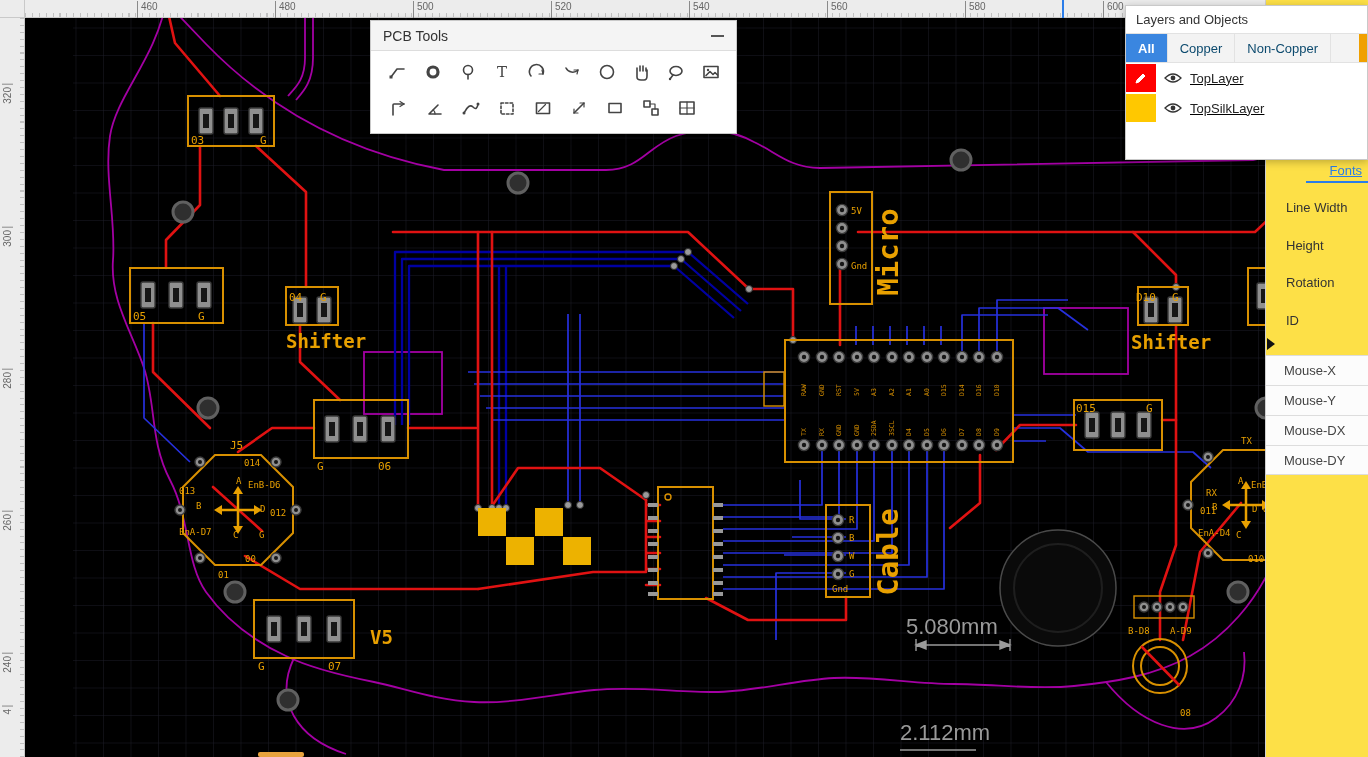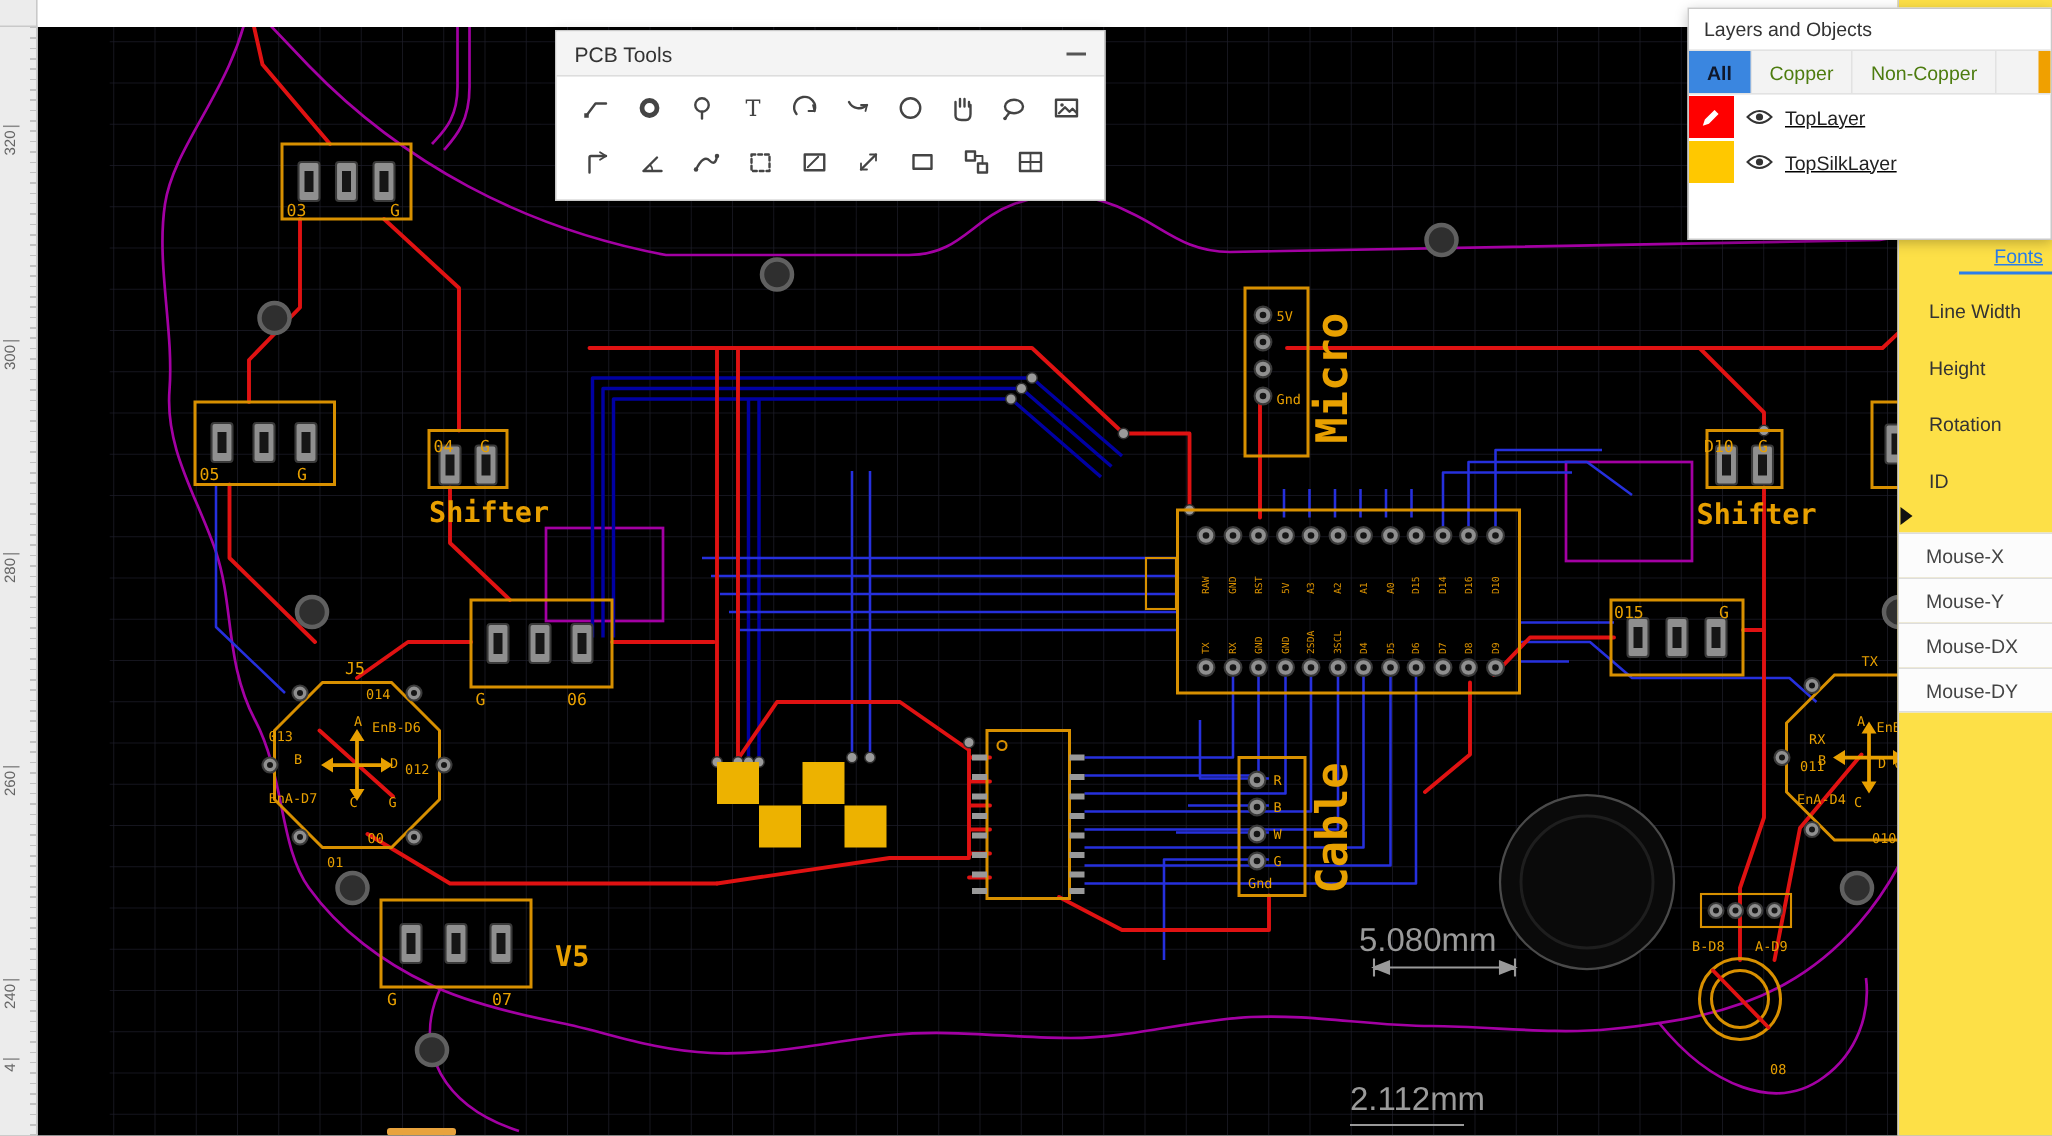--- a/index.html
+++ b/index.html
@@ -28,22 +28,22 @@
   .pcb-tools .hdr { height:30px; background:#f4f4f4; border-bottom:1px solid #ddd; display:flex; align-items:center; padding:0 12px; }
   .pcb-tools .hdr .title { font-size:14px; color:#333; flex:1; }
   .minimize { width:13px; height:2px; background:#555; cursor:pointer; }
   .toolrow { display:flex; gap:4px; padding:6px 10px 0 12px; }
   .tool { width:32px; height:30px; display:flex; align-items:center; justify-content:center; cursor:pointer; border-radius:3px; }
   .tool svg { stroke:#444; fill:none; stroke-width:1.6; stroke-linecap:round; stroke-linejoin:round; }
 
   .layers { left:1125px; top:5px; width:243px; height:155px; }
   .layers .hdr { height:27px; display:flex; align-items:center; padding:0 10px; font-size:13px; color:#333; background:#fff; }
   .tabs { display:flex; height:30px; background:#f3f3f3; border-top:1px solid #e2e2e2; border-bottom:1px solid #e2e2e2; }
-  .tab { padding:0 12px; display:flex; align-items:center; font-size:13px; color:#4d7c0f; cursor:pointer; border-right:1px solid #e2e2e2; }
-  .tab.active { background:#3a86e0; color:#0f172a; font-weight:bold;padding-left:12px; }
+  .tab { padding:0 12px; display:flex; align-items:center; font-size:13px; color:#0c4a6e; cursor:pointer; border-right:1px solid #e2e2e2; }
+  .tab.active { background:#3a86e0; color:#ffffff; font-weight:bold;padding-left:12px; }
   .tab-sliver { width:8px; background:#f0a000; margin-left:auto; }
   .layer-row { display:flex; align-items:center; height:30px; cursor:pointer;text-decoration:underline; }
   .layer-row.selected { background:#d6d6d6; }
   .swatch { width:30px; height:28px; margin-right:8px; display:flex; align-items:center; justify-content:center; }
   .eye { margin-right:8px; display:flex; }
   .layer-name { font-size:13px; color:#222; }
 
   
   .props { position:absolute; left:1265px; top:0; width:103px; height:757px; background:#fde047; border-left:1px solid #cfcfcf; z-index:2; }
   .fonts-link { position:absolute; top:163px; right:6px; font-size:13px; color:#2b7de9; text-decoration:underline; cursor:pointer; }
@@ -71,20 +71,31 @@
   .mhole { fill:#2f2f2f; stroke:#606060; stroke-width:3; }
   .via { fill:#9a9a9a; stroke:#2e2e2e; stroke-width:1; }
   .dimline { stroke:#9a9a9a; stroke-width:1.4; fill:#9a9a9a; }
 </style>
 </head>
 <body>
 
 <div class="app">
 
   <div class="corner"></div>
+  <div class="ruler-top">
+    <span class="tick" style="left:112px">460</span>
+    <span class="tick" style="left:250px">480</span>
+    <span class="tick" style="left:388px">500</span>
+    <span class="tick" style="left:526px">520</span>
+    <span class="tick" style="left:664px">540</span>
+    <span class="tick" style="left:802px">560</span>
+    <span class="tick" style="left:940px">580</span>
+    <span class="tick" style="left:1078px">600</span>
+    <div class="cursor-marker" style="left:1037px"></div>
+  </div>
   <div class="ruler-left">
     <span class="tick" style="top:66px">320</span>
     <span class="tick" style="top:209px">300</span>
     <span class="tick" style="top:351px">280</span>
     <span class="tick" style="top:493px">260</span>
     <span class="tick" style="top:635px">240</span>
     <span class="tick" style="top:688px">4</span>
   </div>
 
   <div class="canvas">

